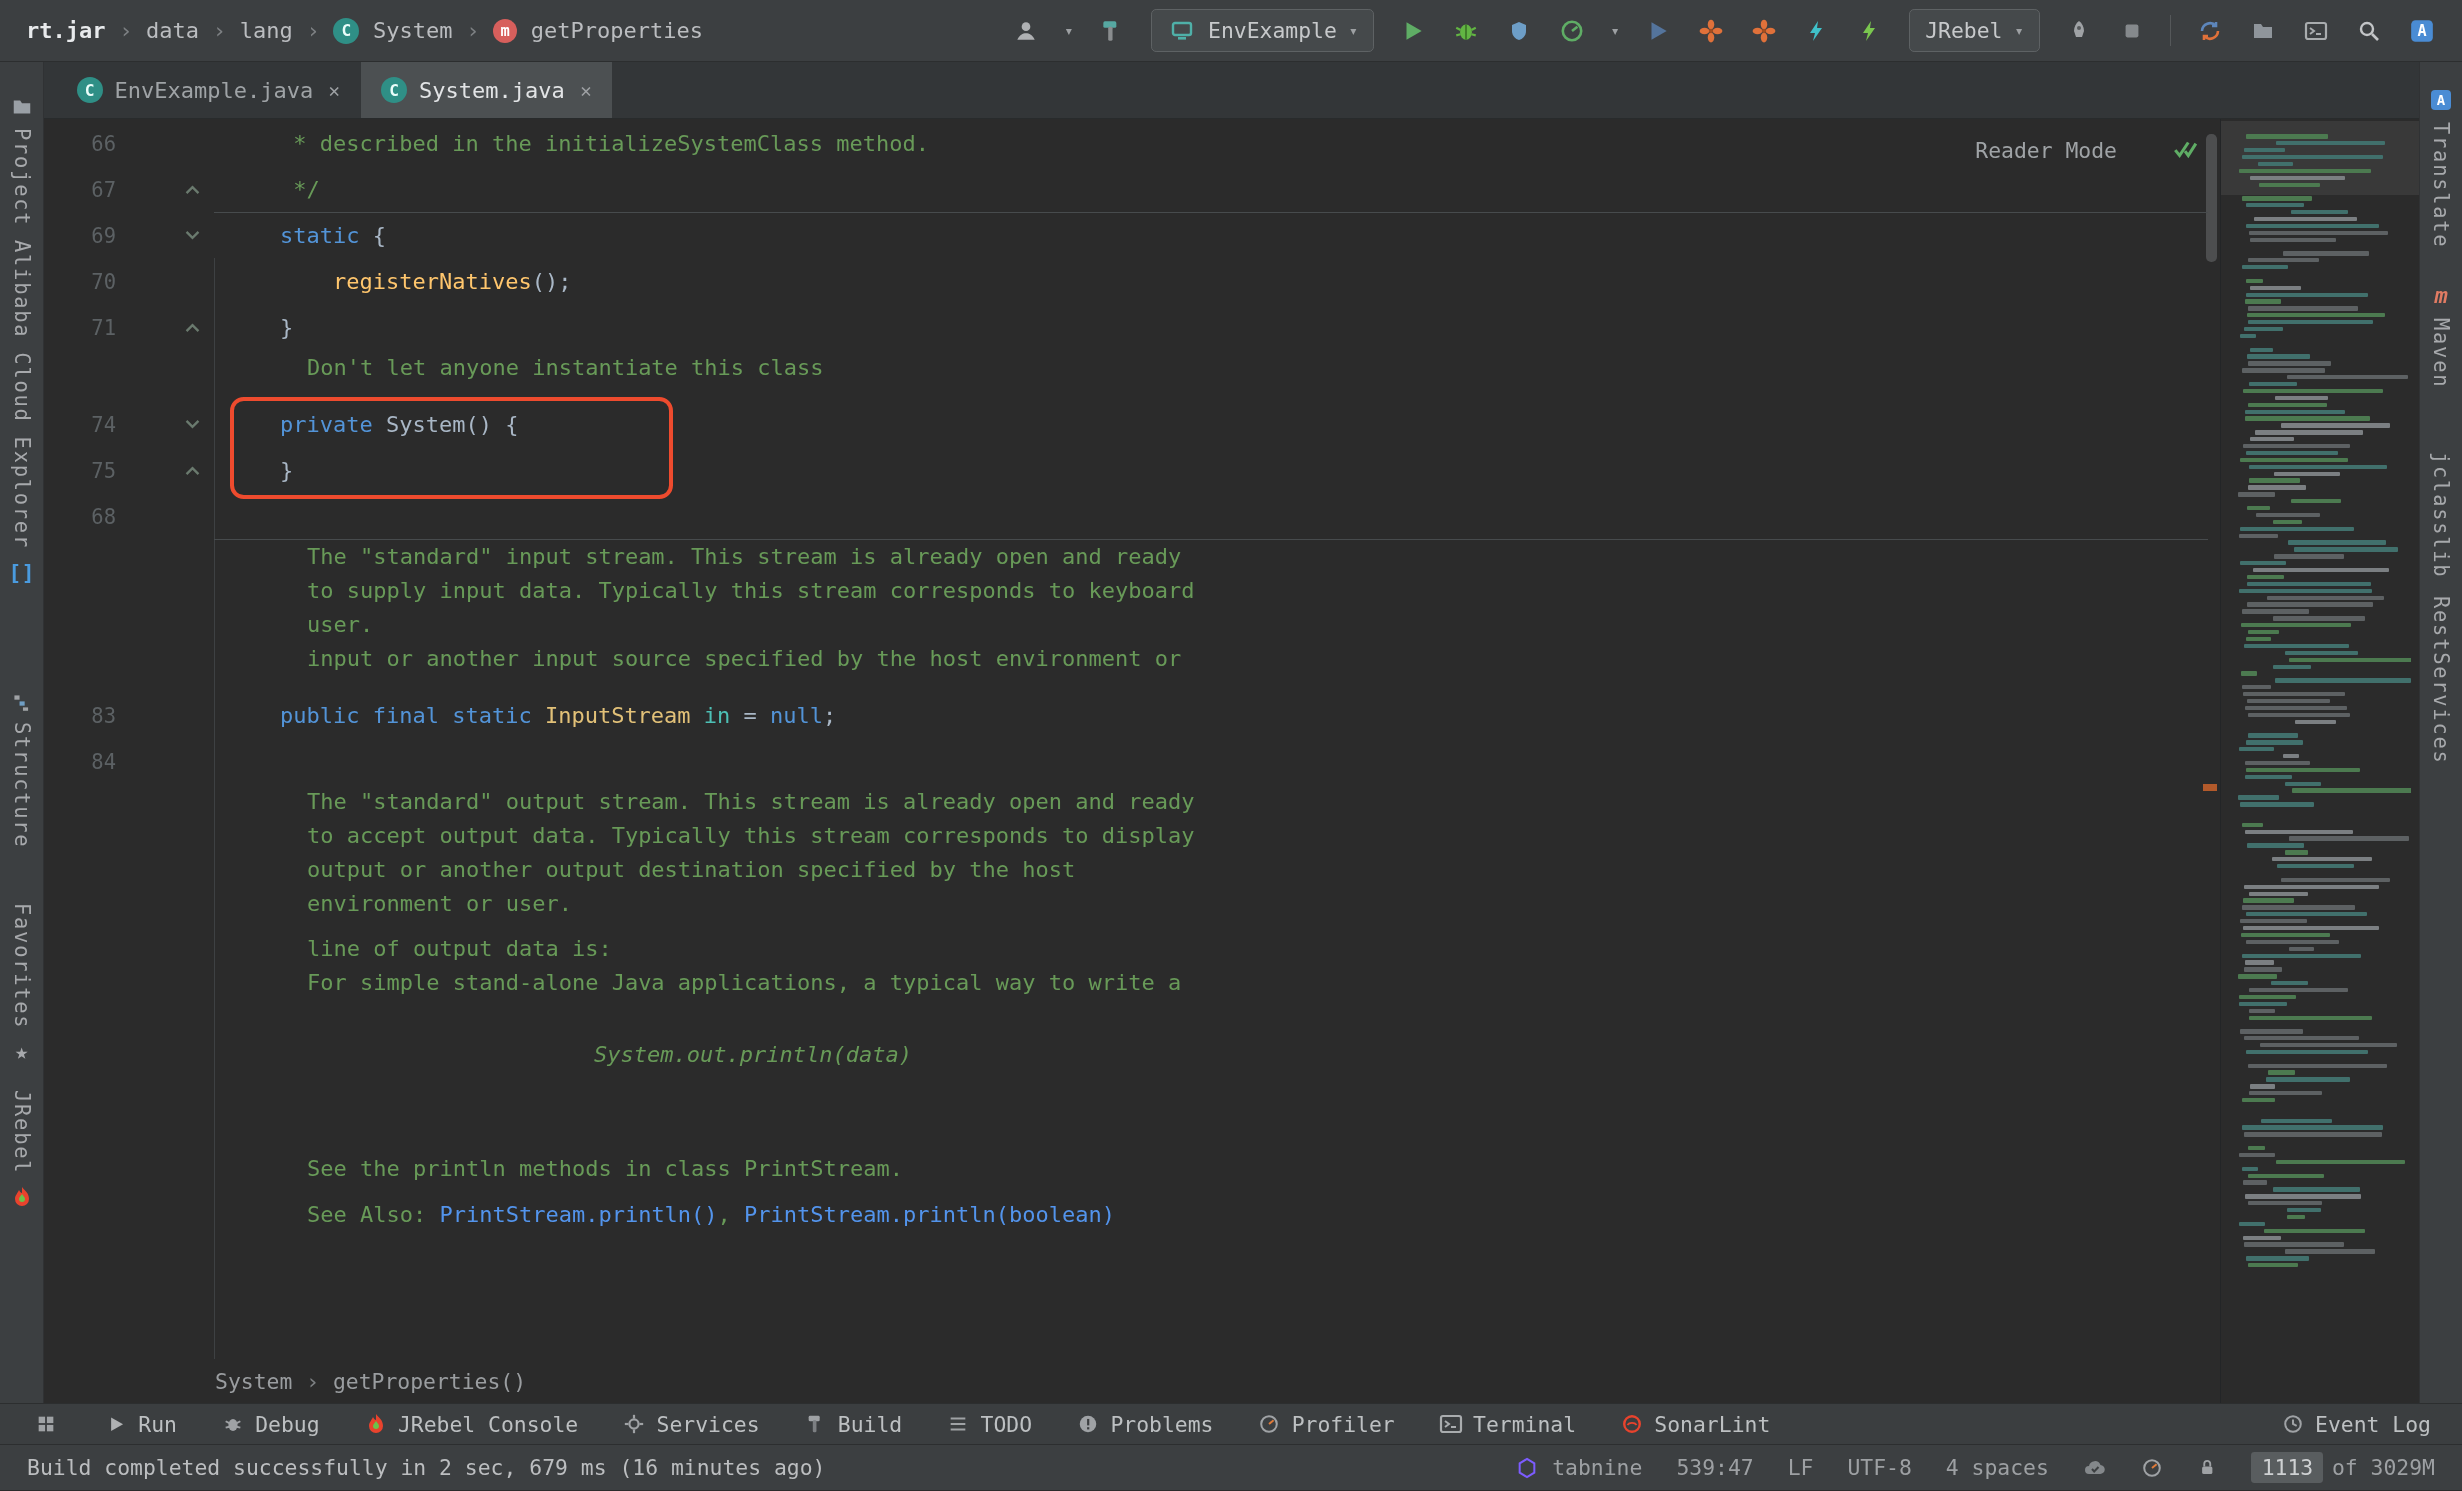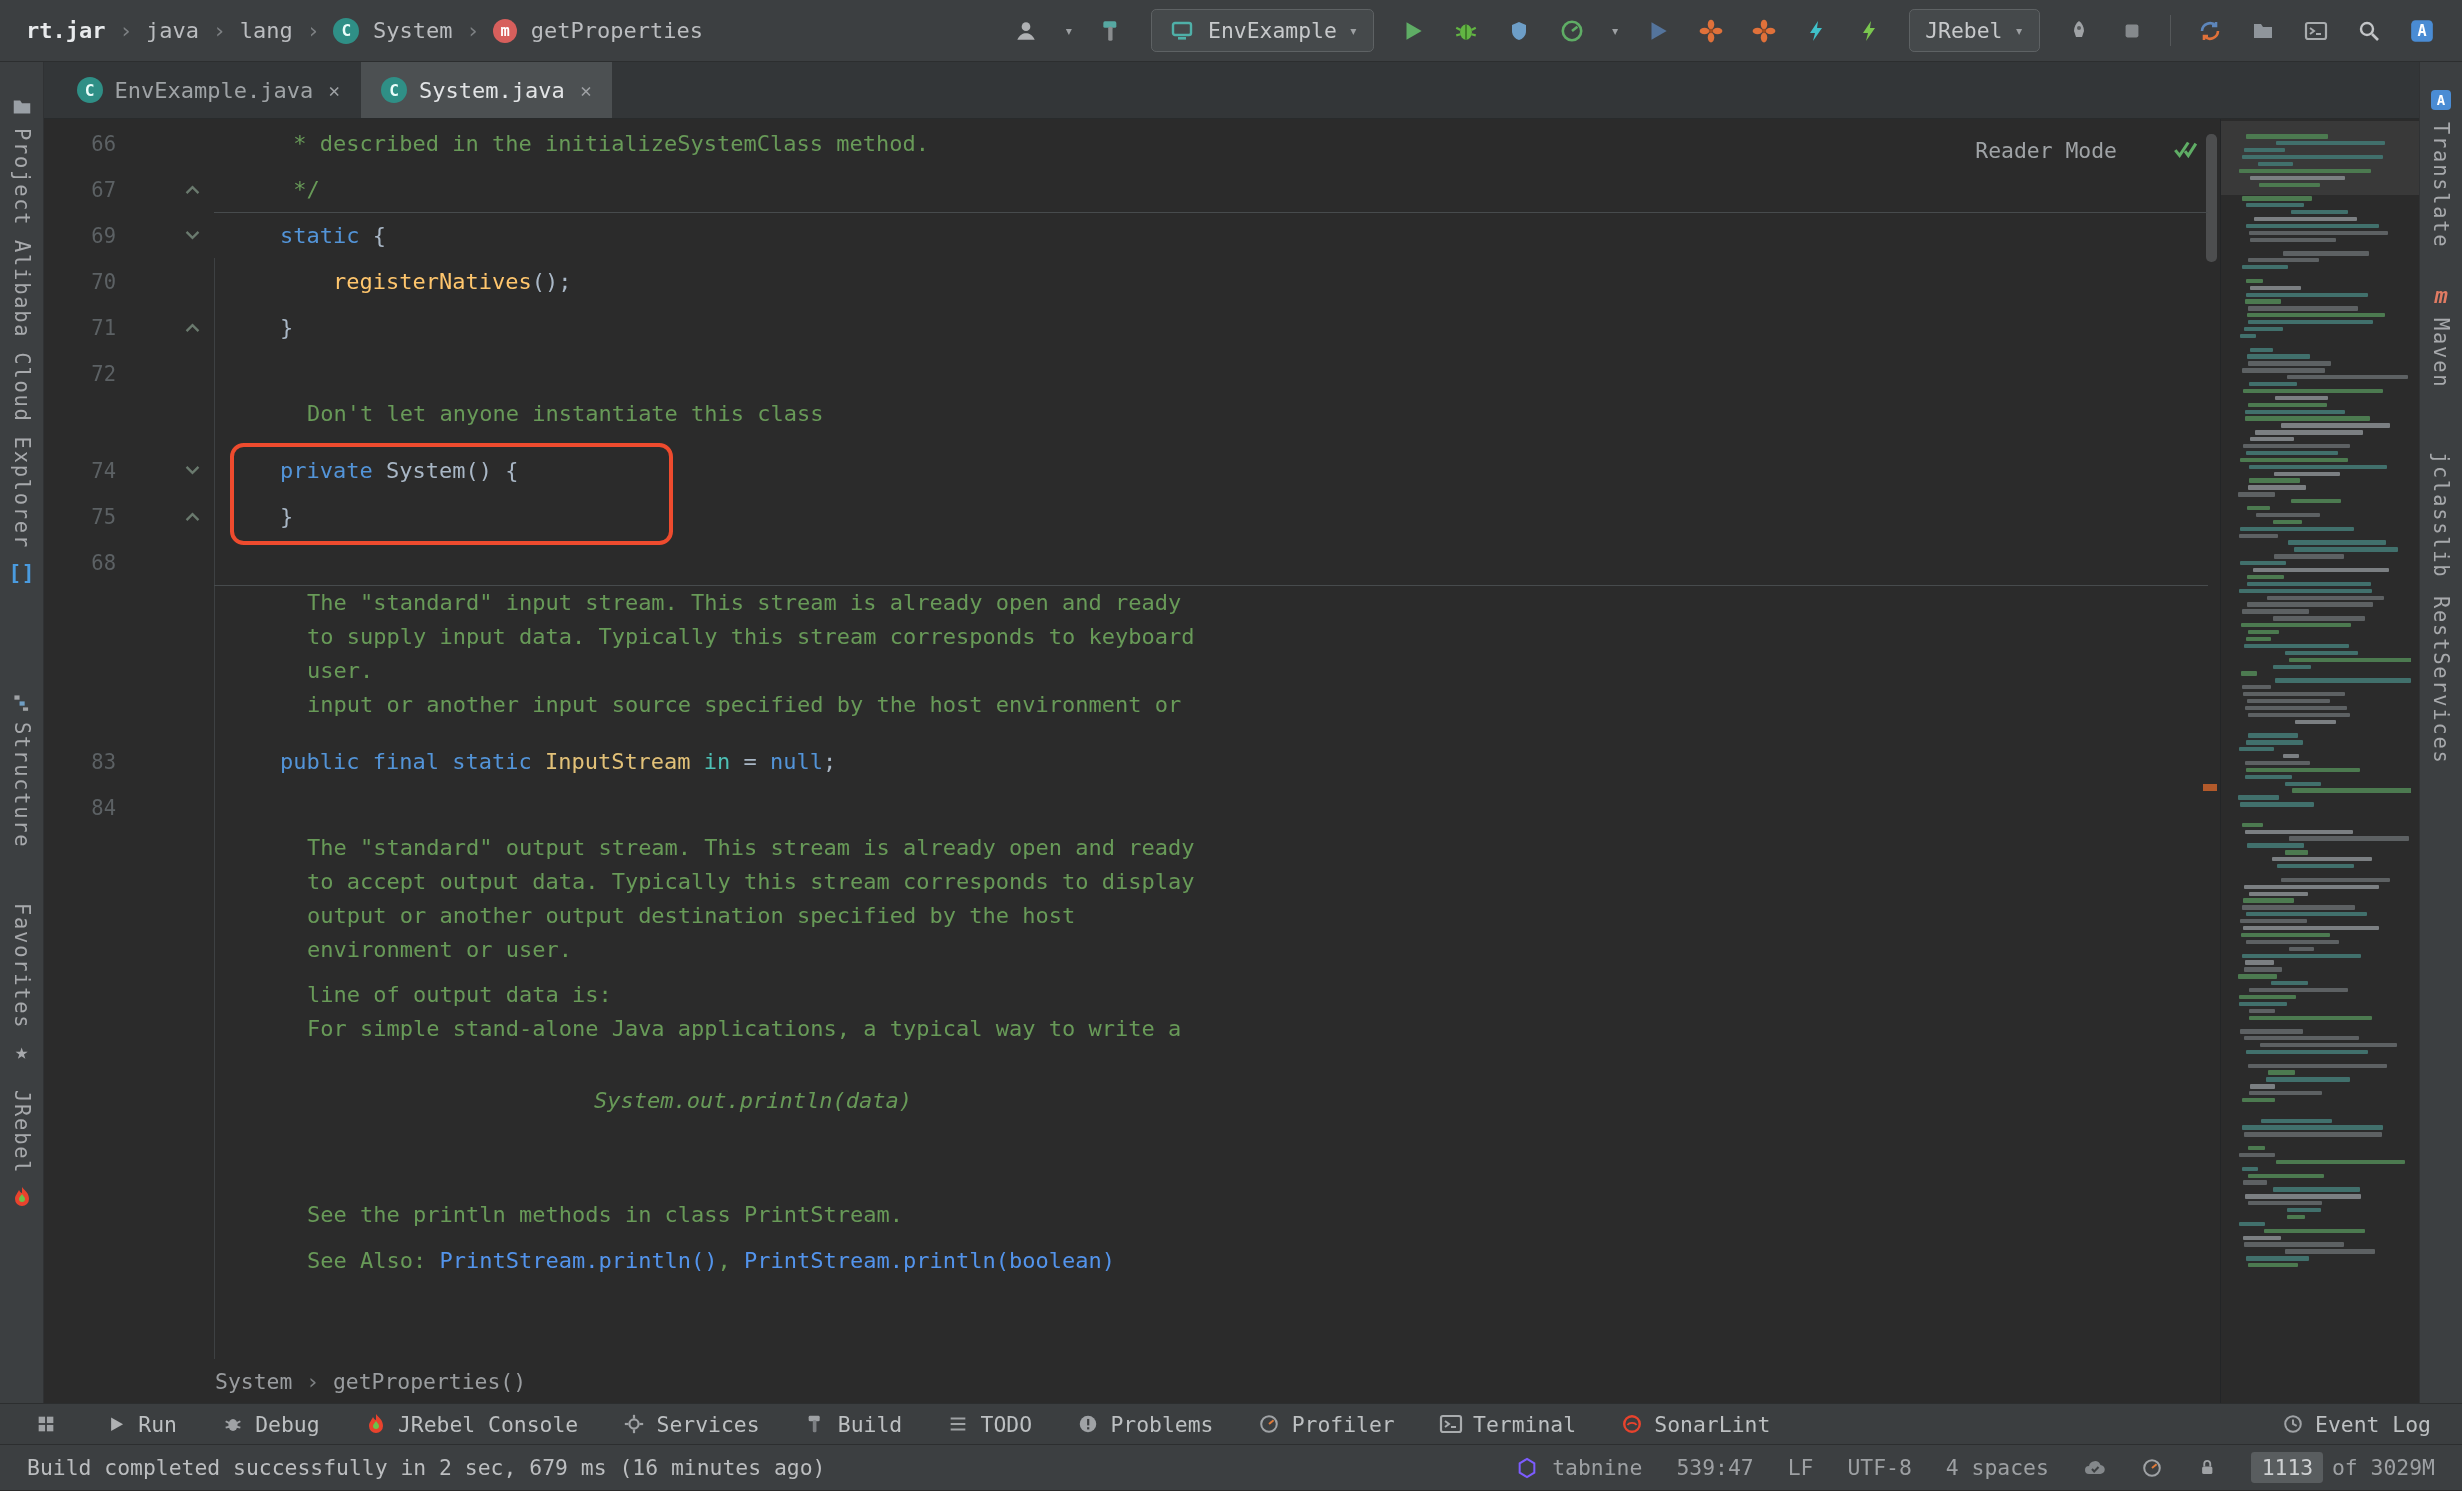--- a/index.html
+++ b/index.html
@@ -90,21 +90,21 @@
   .mem { display:flex; align-items:center; gap:8.5px; }
   .mem-used { background:#595d5f; color:#cfd1d3; border-radius:3.4px; padding:3.4px 10.3px; }
 </style>
 </head>
 <body>
 
 <div class="toolbar">
   <div class="crumbs">
     <span class="crumb-root">rt.jar</span>
     <span class="crumb-sep">›</span>
-    <span class="crumb">java</span>
+    <span class="crumb">data</span>
     <span class="crumb-sep">›</span>
     <span class="crumb">lang</span>
     <span class="crumb-sep">›</span>
     <span class="cicon">C</span>
     <span class="crumb">System</span>
     <span class="crumb-sep">›</span>
     <span class="micon">m</span>
     <span class="crumb">getProperties</span>
   </div>
 
@@ -341,25 +341,20 @@
               <div class="lcontent"><span class="c-plain">    </span><span class="c-fn">registerNatives</span><span class="c-plain">();</span></div>
             </div>
             <div class="erow code">
               <div class="lnum">71</div>
               <div class="lfold">
                 <svg viewBox="0 0 16 16" width="19" height="19">
                   <path d="M3 11l5-5 5 5" fill="none" stroke="#6a7a6e" stroke-width="2"></path>
                 </svg>
               </div>
               <div class="lcontent"><span class="c-plain">}</span></div>
-            </div>
-            <div class="erow code">
-              <div class="lnum">72</div>
-              <div class="lfold"></div>
-              <div class="lcontent"></div>
             </div>
             <div class="erow doc">
               <div class="lnum"></div>
               <div class="lfold"></div>
               <div class="lcontent"><span class="c-doc">Don't let anyone instantiate this class</span></div>
             </div>
             <div style="height: 17px;"></div>
             <div class="hl-wrap">
               <div class="hl-box"></div>
               <div class="erow code">

